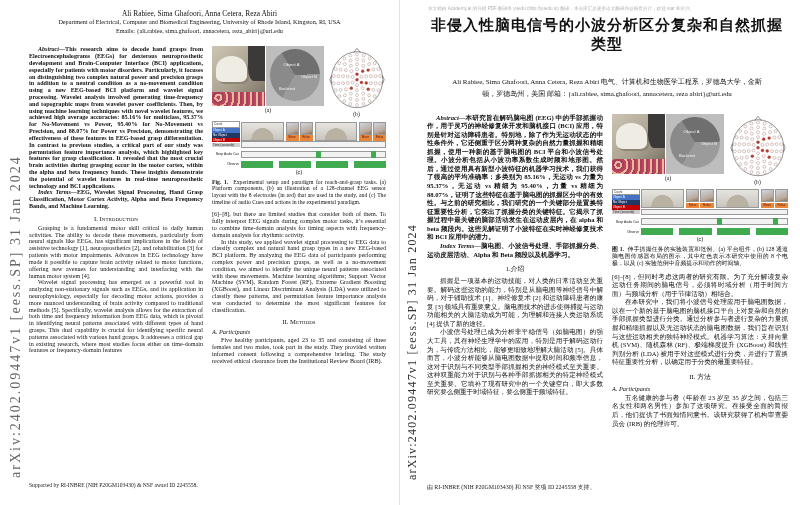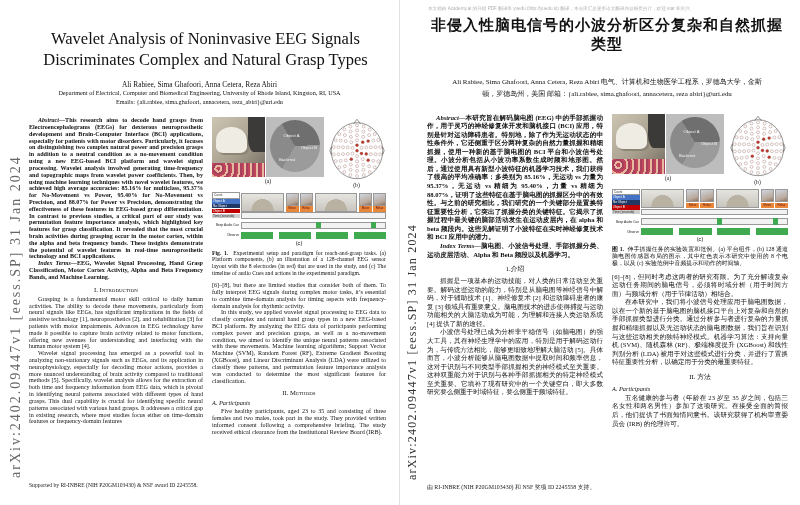--- a/index.html
+++ b/index.html
@@ -93,21 +93,20 @@
   .page-right .caption{font-size:5.9px;}
 </style>
 </head>
 <body>
 
 <div class="stage">
 
   <div class="page page-left">
     <div class="arxiv-vert">arXiv:2402.09447v1  [eess.SP]  31 Jan 2024</div>
 
-    <h1 class="title-en"><span>Wavelet Analysis of Noninvasive EEG Signals</span><br><span>Discriminates Complex and Natural Grasp Types</span></h1>
     <div class="authors">Ali Rabiee, Sima Ghafoori, Anna Cetera, Reza Abiri</div>
     <div class="affil">Department of Electrical, Computer and Biomedical Engineering, University of Rhode Island, Kingston, RI, USA</div>
     <div class="emails">Emails: {ali.rabiee, sima.ghafoori, annacetera, reza_abiri}@uri.edu</div>
 
     <div class="cols">
       <div class="col">
         <p class="p abstract"><span class="lab">Abstract—</span><span>This research aims to decode hand grasps from Electroencephalograms (EEGs) for dexterous neuroprosthetic development and Brain-Computer Interface (BCI) applications, especially for patients with motor disorders. Particularly, it focuses on distinguishing two complex natural power and precision grasps in addition to a neutral condition as a no-movement condition using a new EEG-based BCI platform and wavelet signal processing. Wavelet analysis involved generating time-frequency and topographic maps from wavelet power coefficients. Then, by using machine learning techniques with novel wavelet features, we achieved high average accuracies: 85.16% for multiclass, 95.37% for No-Movement vs Power, 95.40% for No-Movement vs Precision, and 88.07% for Power vs Precision, demonstrating the effectiveness of these features in EEG-based grasp differentiation. In contrast to previous studies, a critical part of our study was permutation feature importance analysis, which highlighted key features for grasp classification. It revealed that the most crucial brain activities during grasping occur in the motor cortex, within the alpha and beta frequency bands. These insights demonstrate the potential of wavelet features in real-time neuroprosthetic technology and BCI applications.</span></p>
         <p class="p abstract"><span class="lab">Index Terms—</span><span>EEG, Wavelet Signal Processing, Hand Grasp Classification, Motor Cortex Activity, Alpha and Beta Frequency Bands, and Machine Learning.</span></p>
         <h2 class="sec">I. Introduction</h2>
         <p class="p">Grasping is a fundamental motor skill critical to daily human activities. The ability to decode these movements, particularly from neural signals like EEGs, has significant implications in the fields of assistive technology [1], neuroprosthetics [2], and rehabilitation [3] for patients with motor impairments. Advances in EEG technology have made it possible to capture brain activity related to motor functions, offering new avenues for understanding and interfacing with the human motor system [4].</p>

